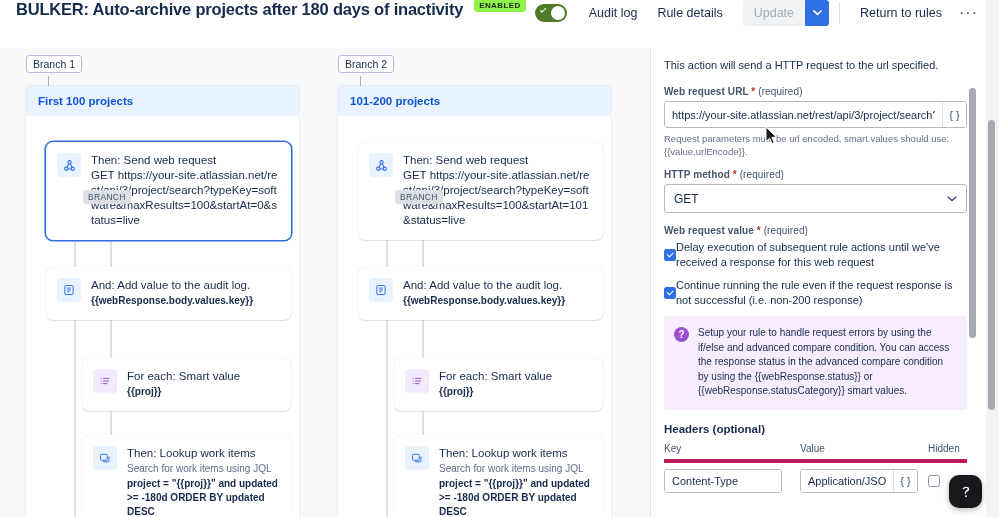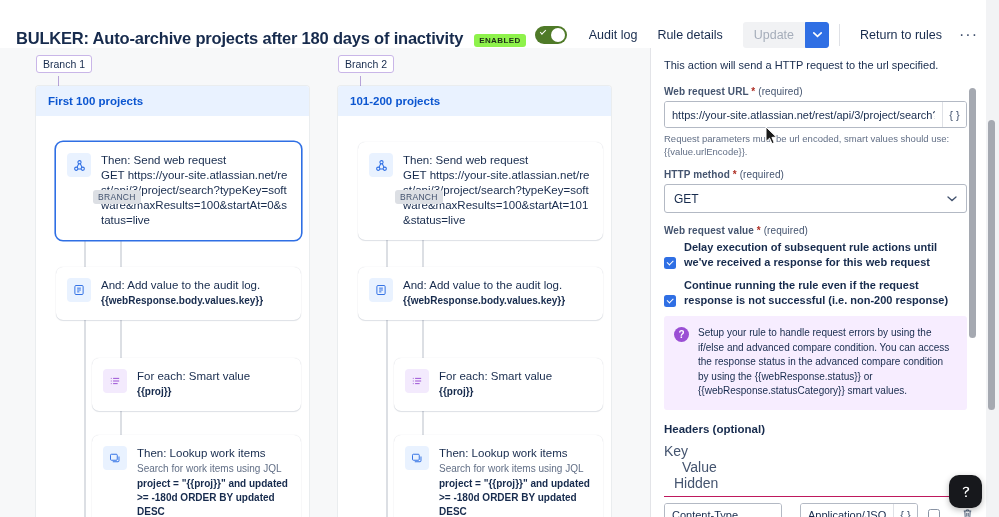--- a/index.html
+++ b/index.html
@@ -6,21 +6,21 @@
   html, body {
     width: 999px; height: 517px;
     font-family: "Liberation Sans", sans-serif;
     background: #ffffff; overflow: hidden;
   }
   body { position: relative; }
 
   
   .topbar {
     position: absolute; top: 0; left: 0; width: 999px; height: 48px;
-    background: #ffffff; display: flex; align-items: flex-end;
+    background: #ffffff; display: flex; align-items: flex-start;
     padding: 0 14px 0 16px; z-index: 40;
   }
   .rule-title {
     font-size: 16.5px; font-weight: 700; color: #172b4d;
     letter-spacing: -0.2px; white-space: nowrap;
   }
   .badge-enabled {
     margin-left: 11px; background: #8ef24b; color: #1c2b16;
     font-size: 8px; font-weight: 700; letter-spacing: 0.4px;
     padding: 2px 5px 2px 5px; border-radius: 3px; position: relative; top: -1px;
@@ -164,21 +164,21 @@
     font-size: 11px; color: #42526e; cursor: pointer; background: #fff;
   }
   .help-text { font-size: 9.5px; color: #626f86; line-height: 13px; margin: 4px 0 11px 0; }
   .select {
     border: 1px solid #b3b9c4; border-radius: 3px; background: #fff; height: 29px;
     display: flex; align-items: center; padding: 0 9px; font-size: 12px;
     color: #172b4d; cursor: pointer; margin-bottom: 12px;
   }
   .select .chev { margin-left: auto; }
 
-  .cbrow { display: flex; gap: 8px; margin-bottom: 9px; align-items: flex-end; font-weight: bold; }
+  .cbrow { display: flex; margin-bottom: 9px; align-items: center; }
   .cb {
     width: 12px; height: 12px; border-radius: 2.5px; background: #2f6fe4;
     flex: none; margin-top: 1.5px; position: relative; cursor: pointer;
   }
   .cb::after {
     content: ""; position: absolute; left: 3px; top: 3px; width: 5px; height: 2.5px;
     border-left: 1.6px solid #fff; border-bottom: 1.6px solid #fff; transform: rotate(-45deg);
   }
   .cb.off { background: #fff; border: 1.4px solid #8993a4; }
   .cb.off::after { display: none; }
@@ -191,23 +191,22 @@
   .info-icon {
     width: 15px; height: 15px; border-radius: 50%; background: #9a4fd4; color: #fff;
     font-size: 10px; font-weight: 700; display: flex; align-items: center;
     justify-content: center; flex: none; margin-top: 1px;
   }
   .infotext { font-size: 10px; color: #172b4d; line-height: 14.5px; }
 
   .sec-title { font-size: 11.5px; font-weight: 700; color: #172b4d; margin: 0 0 8px 0; }
   .hdr-table { width: 100%; }
   .hdr-head {
-    display: flex; font-size: 14px; color: #44546f; padding-bottom: 5px;
-    border-bottom: 1px solid #be185d;
-    flex-direction: column;
+    display: flex; font-size: 10px; color: #44546f; padding-bottom: 5px;
+    border-bottom: 4px solid #be185d;
   }
   .col-key { width: 118px; flex: none; }
   .col-val { width: 118px; flex: none; margin-left: 18px; }
   .col-hid { width: 56px; flex: none; margin-left: 10px; }
   .hdr-row { display: flex; align-items: center; padding: 6px 0 0 0; }
   .hdr-row .input-wrap { height: 24px; }
   .hdr-row .input-wrap input { font-size: 11px; }
   .hidden-cell { width: 56px; flex: none; margin-left: 10px; display: flex; align-items: center; }
   .trash { cursor: pointer; margin-left: 2px; }
 
@@ -252,21 +251,21 @@
       </svg>
     </div>
     <div class="vdiv"></div>
     <span class="tb-link">Return to rules</span>
     <span class="kebab">···</span>
   </div>
 </div>
 
 <div class="canvas">
 
-  <div class="branch-col" style="left:36px; top:6px;">
+  <div class="branch-col" style="left:26px; top:6px;">
     <span class="branch-tag">Branch 1</span>
     <div class="tag-arrow"></div>
     <div class="branch-box">
       <div class="branch-header">First 100 projects</div>
       <div class="branch-body">
         <div class="spine" style="top:0; height:437px;"></div>
 
         <div class="node selected" style="margin-top:26px;">
           <div class="node-icon ic-blue">
             <svg width="13" height="13" viewBox="0 0 16 16" fill="none" stroke="#2f6fe4" stroke-width="1.3">

